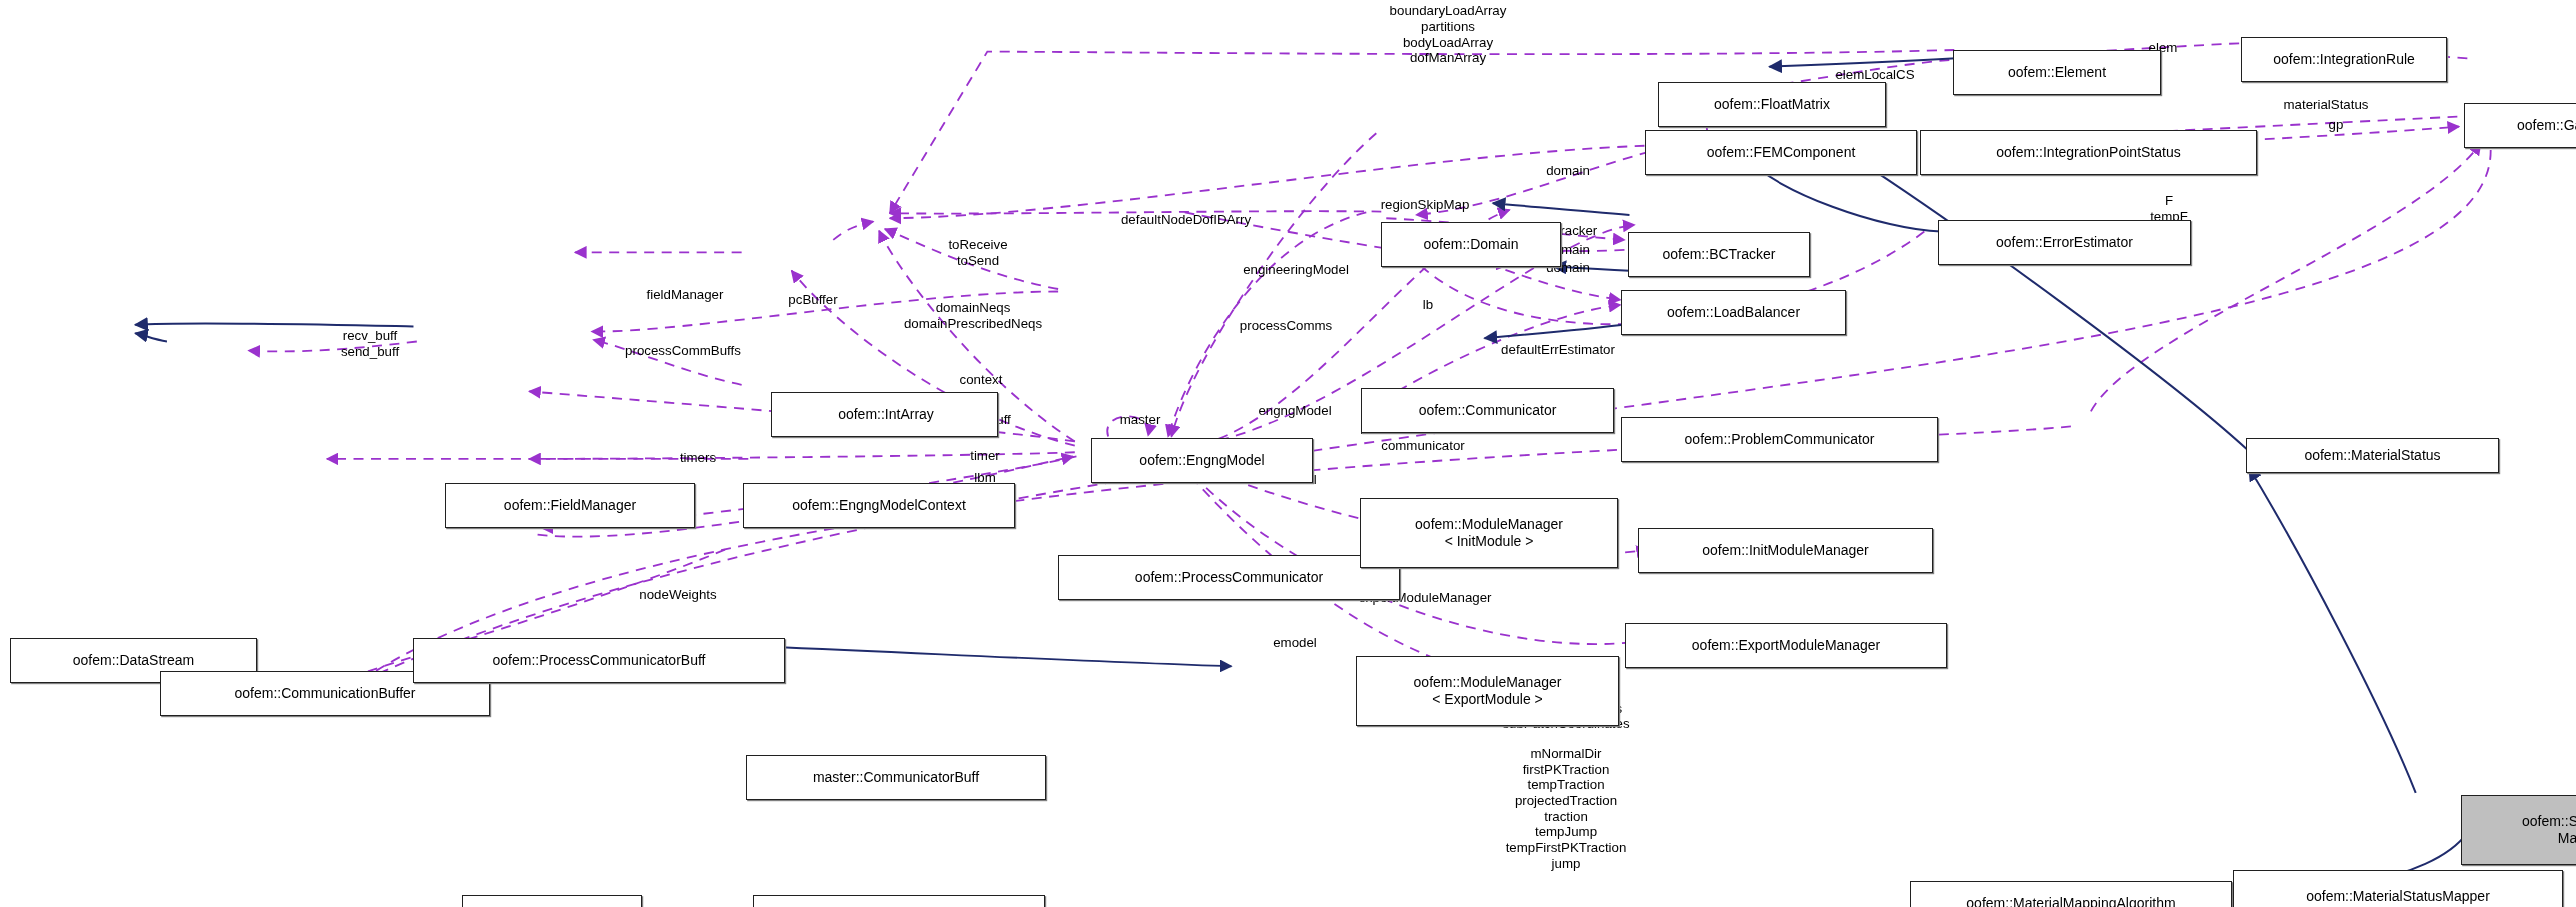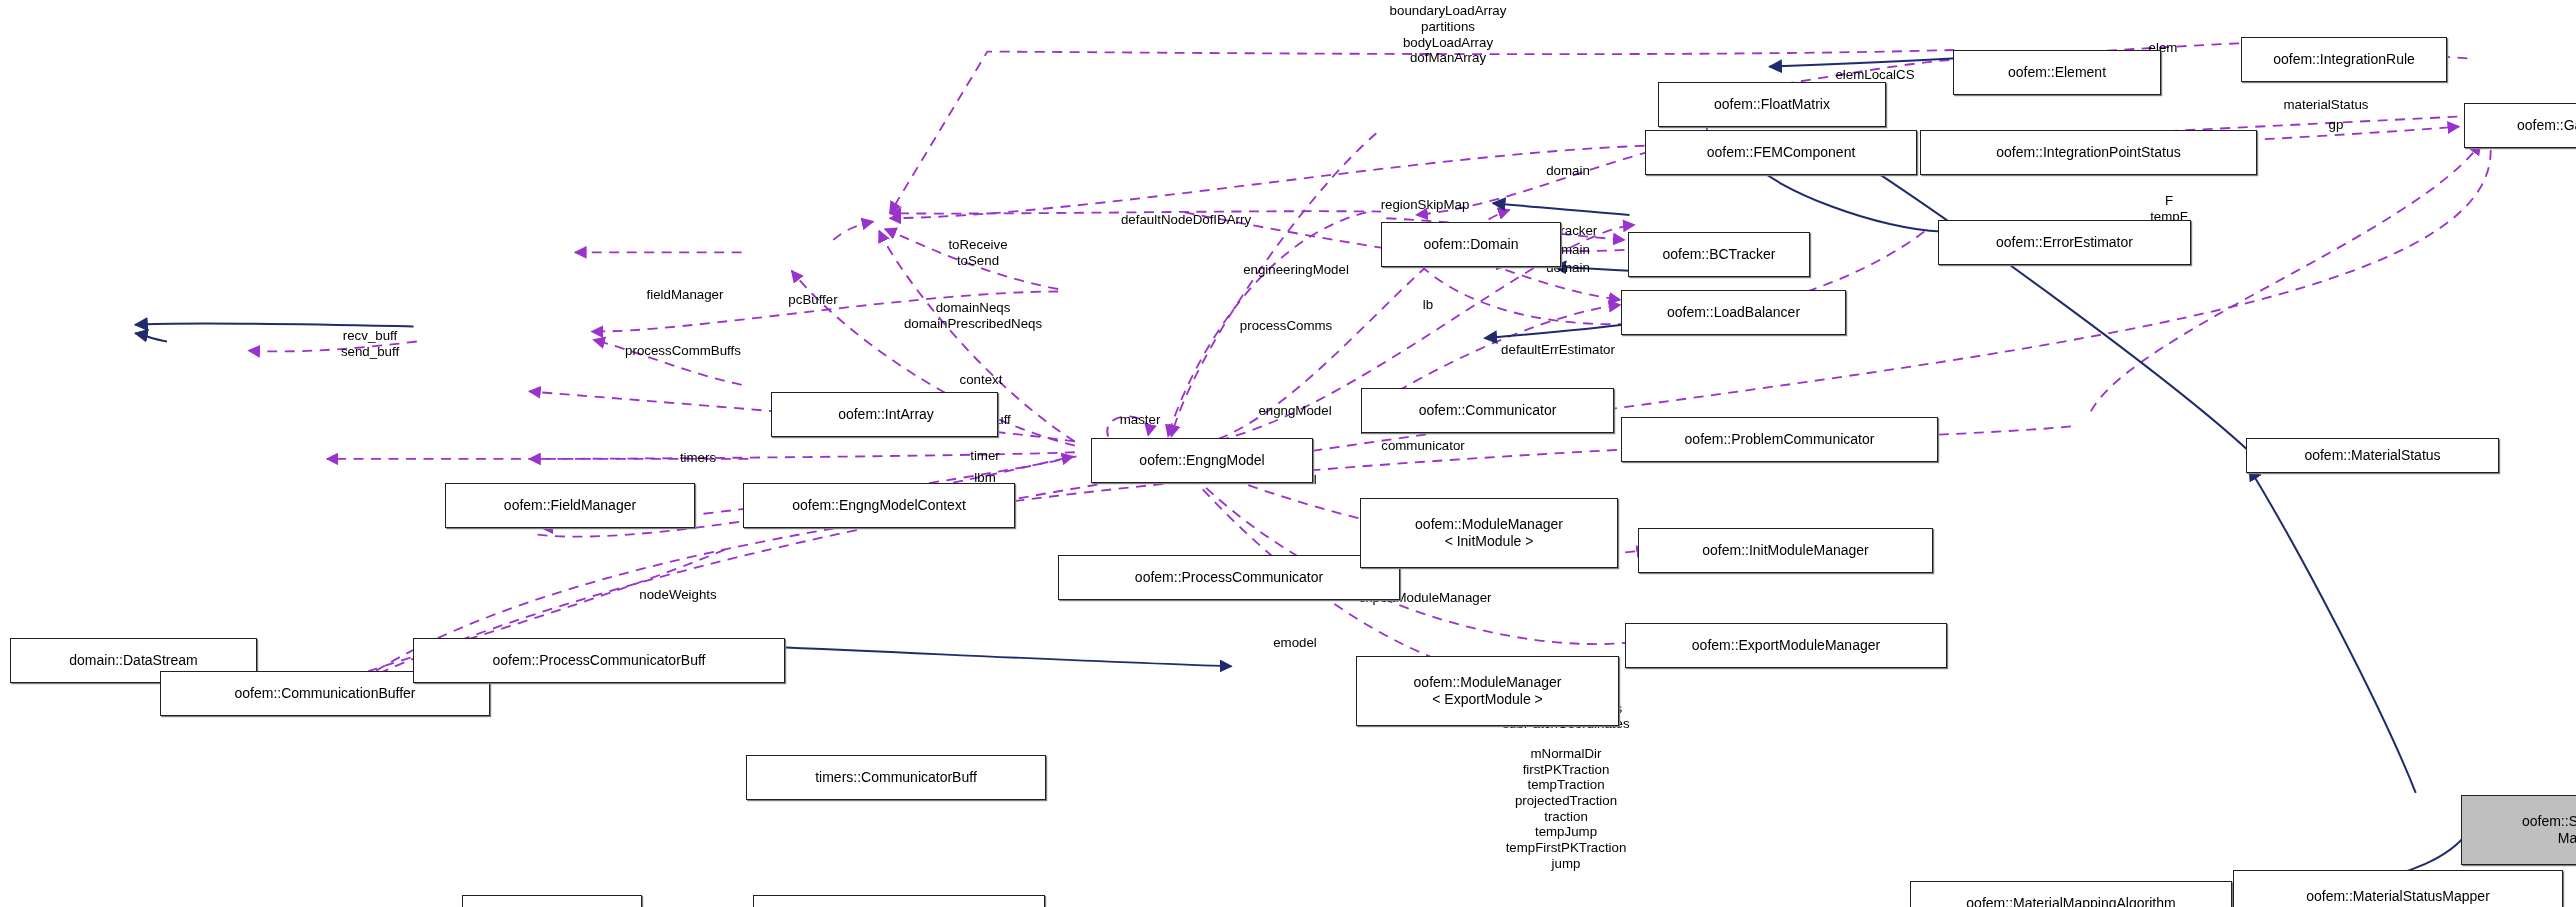--- a/index.html
+++ b/index.html
@@ -177,25 +177,25 @@
 
       <path d="M2698,540 C2600,450 2350,270 2230,192" marker-end="url(#iarr)"></path>
 
       <path d="M2900,952 C2860,850 2760,660 2700,562" marker-end="url(#iarr)"></path>
 
       <path d="M2962,1000 C2940,1030 2890,1050 2840,1058" marker-end="url(#iarr)"></path>
     </g>
   </svg>
 
   <div id="nodes">
-      <div class="node" style="left: 10px; top: 638px; width: 247px; height: 45px;">domain::DataStream</div>
+      <div class="node" style="left: 10px; top: 638px; width: 247px; height: 45px;">oofem::DataStream</div>
       <div class="node" style="left: 160px; top: 671px; width: 330px; height: 45px;">oofem::CommunicationBuffer</div>
       <div class="node" style="left: 413px; top: 638px; width: 372px; height: 45px;">oofem::ProcessCommunicatorBuff</div>
       <div class="node" style="left: 445px; top: 483px; width: 250px; height: 45px;">oofem::FieldManager</div>
-      <div class="node" style="left: 746px; top: 755px; width: 300px; height: 45px;">timers::CommunicatorBuff</div>
+      <div class="node" style="left: 746px; top: 755px; width: 300px; height: 45px;">master::CommunicatorBuff</div>
       <div class="node" style="left: 462px; top: 895px; width: 180px; height: 45px;">oofem::Timer</div>
       <div class="node" style="left: 753px; top: 895px; width: 292px; height: 45px;">oofem::EngngModelTimer</div>
       <div class="node" style="left: 771px; top: 392px; width: 227px; height: 45px; padding-left: 8px;">oofem::IntArray</div>
       <div class="node" style="left: 743px; top: 483px; width: 272px; height: 45px;">oofem::EngngModelContext</div>
       <div class="node" style="left: 1058px; top: 555px; width: 342px; height: 45px;">oofem::ProcessCommunicator</div>
       <div class="node" style="left: 1091px; top: 438px; width: 222px; height: 45px;">oofem::EngngModel</div>
       <div class="node" style="left: 1381px; top: 222px; width: 180px; height: 45px;">oofem::Domain</div>
       <div class="node" style="left: 1628px; top: 232px; width: 182px; height: 45px;">oofem::BCTracker</div>
       <div class="node" style="left: 1621px; top: 290px; width: 225px; height: 45px;">oofem::LoadBalancer</div>
       <div class="node" style="left: 1361px; top: 388px; width: 253px; height: 45px;">oofem::Communicator</div>

